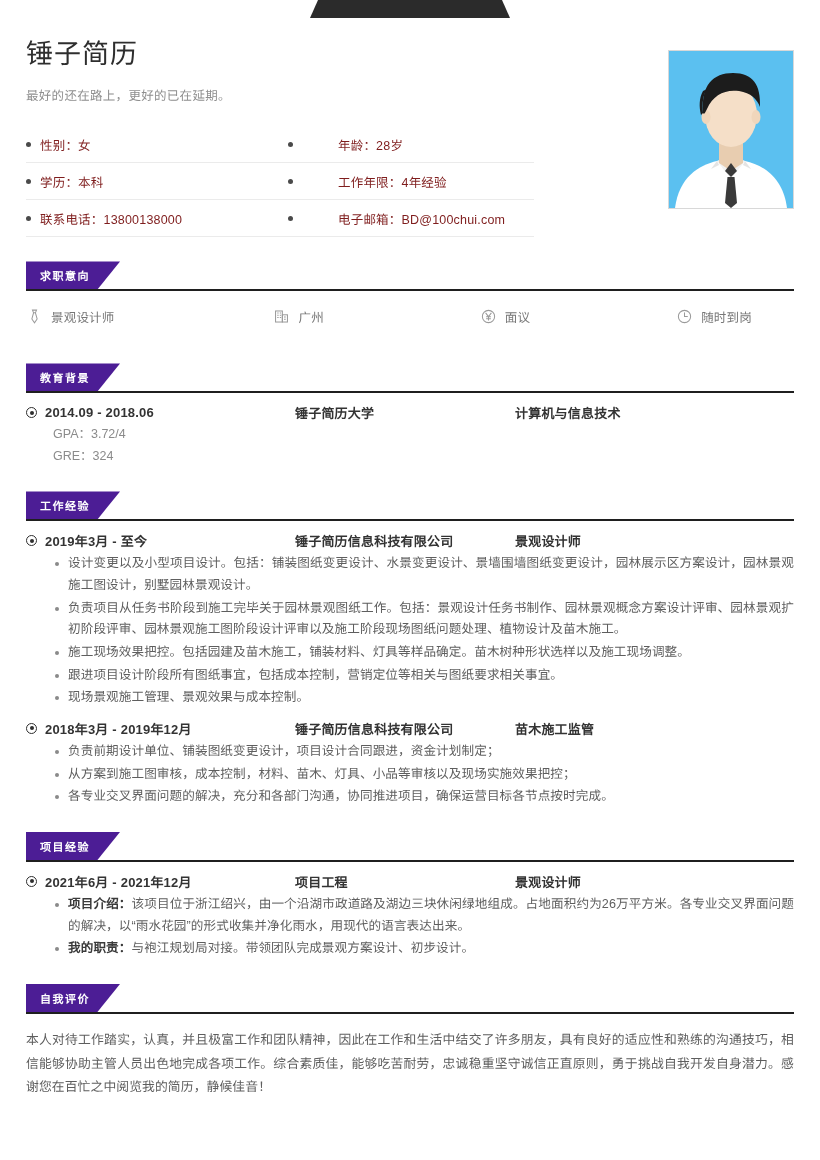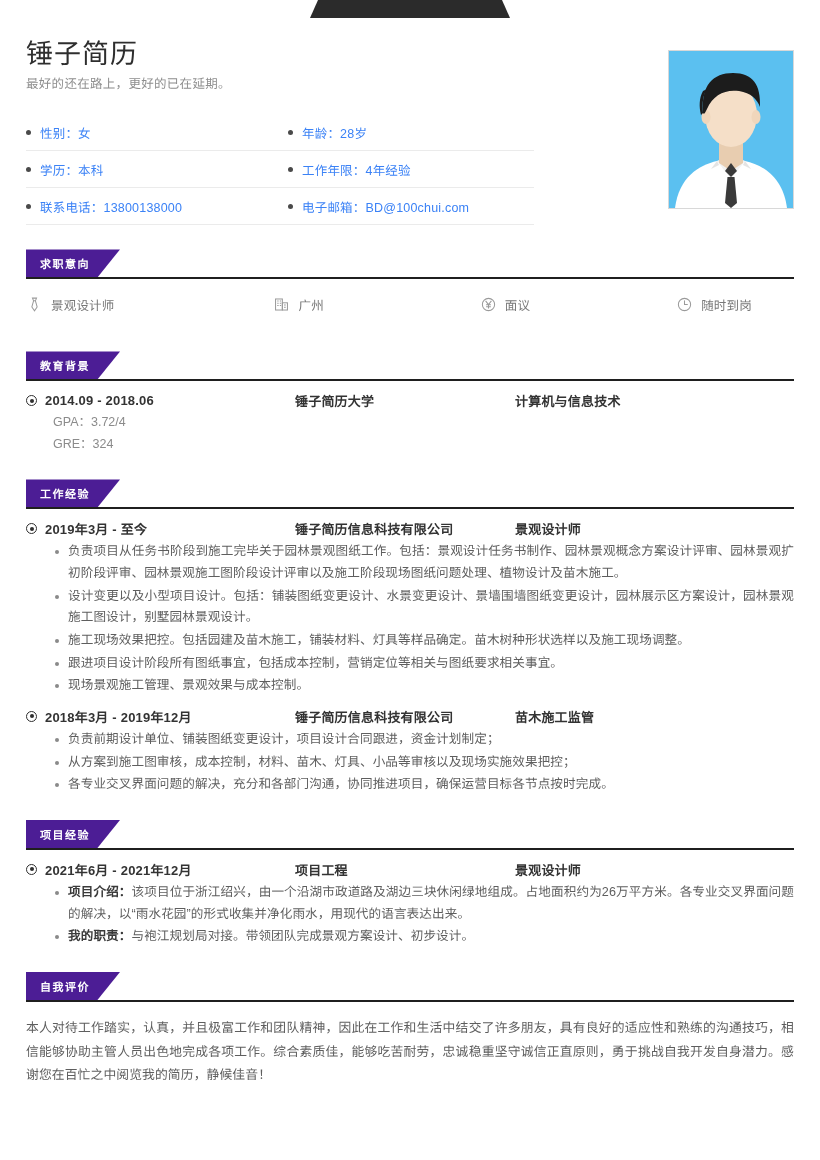--- a/index.html
+++ b/index.html
@@ -45,21 +45,21 @@
     padding: 38px 26px 0 26px;
     box-sizing: border-box;
   }
   .header-left { flex: 1 1 auto; min-width: 0; }
   .name {
     font-size: 27px;
     font-weight: 400;
     color: #2e2e2e;
     letter-spacing: 1px;
     line-height: 1.2;
-    margin: 0 0 3px 0;
+    margin: 0 0 15px 0;
   }
   .slogan {
     font-size: 12.5px;
     color: #8e8e8e;
     margin: 0 0 22px 0;
     letter-spacing: .3px;
   }
 
   .info-grid {
     width: 508px;
@@ -69,25 +69,25 @@
     display: flex;
     border-bottom: 1px solid #ebebeb;
     height: 36px;
     align-items: center;
   }
   .info-row:first-child { border-top: none; }
   .info-cell {
     display: flex;
     align-items: center;
     font-size: 12.5px;
-    color: #3b82f6;
+    color: #7f1d1d;
     letter-spacing: .2px;
   }
   .info-cell.c1 { width: 262px; }
-  .info-cell.c2 { width: 246px; }
+  .info-cell.c2 { width: 246px; gap: 36px; }
   .dot {
     display: inline-block;
     width: 5px;
     height: 5px;
     border-radius: 50%;
     background: #4a4a4a;
     margin-right: 9px;
     flex: 0 0 auto;
   }
 
@@ -389,22 +389,22 @@
     </div>
 
     <div class="entry">
       <div class="entry-head">
         <span class="ring"></span>
         <span class="eh-date">2019年3月 - 至今</span>
         <span class="eh-org">锤子简历信息科技有限公司</span>
         <span class="eh-role">景观设计师</span>
       </div>
       <ul class="bullets">
+        <li>设计变更以及小型项目设计。包括：铺装图纸变更设计、水景变更设计、景墙围墙图纸变更设计，园林展示区方案设计，园林景观施工图设计，别墅园林景观设计。</li>
         <li>负责项目从任务书阶段到施工完毕关于园林景观图纸工作。包括：景观设计任务书制作、园林景观概念方案设计评审、园林景观扩初阶段评审、园林景观施工图阶段设计评审以及施工阶段现场图纸问题处理、植物设计及苗木施工。</li>
-        <li>设计变更以及小型项目设计。包括：铺装图纸变更设计、水景变更设计、景墙围墙图纸变更设计，园林展示区方案设计，园林景观施工图设计，别墅园林景观设计。</li>
         <li>施工现场效果把控。包括园建及苗木施工，铺装材料、灯具等样品确定。苗木树种形状选样以及施工现场调整。</li>
         <li>跟进项目设计阶段所有图纸事宜，包括成本控制，营销定位等相关与图纸要求相关事宜。</li>
         <li>现场景观施工管理、景观效果与成本控制。</li>
       </ul>
     </div>
 
     <div class="entry">
       <div class="entry-head">
         <span class="ring"></span>
         <span class="eh-date">2018年3月 - 2019年12月</span>

